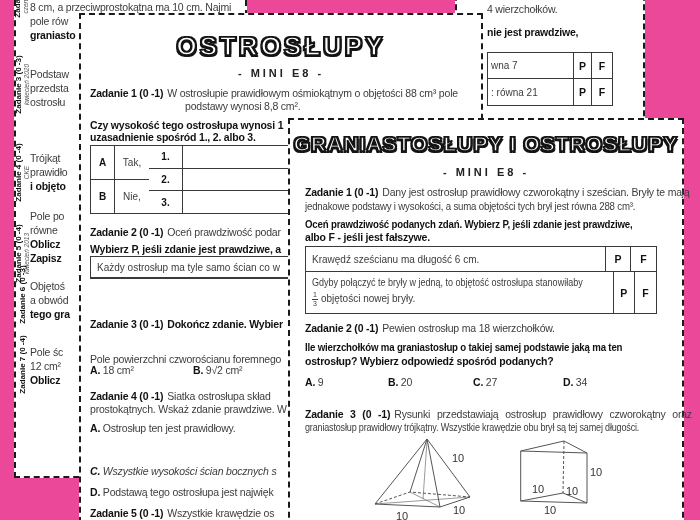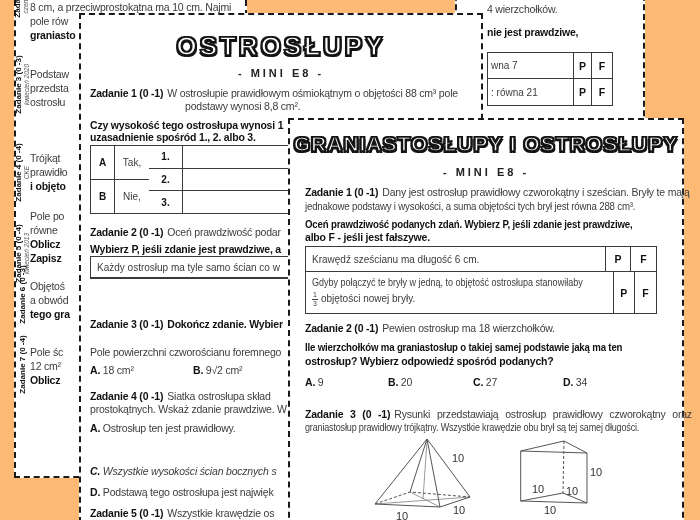--- a/index.html
+++ b/index.html
@@ -1,16 +1,16 @@
 <!DOCTYPE html>
 <html><head>
 <meta charset="utf-8">
 <style>
   html,body{margin:0;padding:0;background:#fff;}
-  .canvas{position:relative;width:700px;height:520px;background:#fdba74;overflow:hidden;
+  .canvas{position:relative;width:700px;height:520px;background:#ec4899;overflow:hidden;
           font-family:"Liberation Sans",sans-serif;color:#3c3c3c;}
   .page{position:absolute;background:#fff;border:2px dashed #1a1a1a;box-sizing:border-box;}
   .line{position:absolute;white-space:nowrap;font-size:10.5px;letter-spacing:-0.2px;line-height:12px;}
   .b{font-weight:bold;color:#111;}
   .lbl{font-weight:bold;color:#111;margin-right:4px;margin-top:48px;}
   .sx92{transform:scaleX(0.92);transform-origin:0 0;}
   .sx86{transform:scaleX(0.86);transform-origin:0 0;}
   .wide{word-spacing:4px;}
   .bubble{position:absolute;left:0;right:0;text-align:center;font-weight:bold;color:#fff;
           -webkit-text-stroke:1.6px #141414;white-space:nowrap;
@@ -147,21 +147,21 @@
       <span class="lbl">Zadanie 2 (0 -1)</span><span>Oceń prawdziwość podar</span>
     </div>
     <div class="line b" style="left:9px;top:228px;">Wybierz P, jeśli zdanie jest prawdziwe, a</div>
     <div class="vtbl" style="left:9px;top:241px;width:385px;">
       <div class="cell bb" style="height:21px;padding-left:6px;">Każdy ostrosłup ma tyle samo ścian co w</div>
     </div>
 
     <div class="line" style="left:9px;top:303px;">
       <span class="lbl">Zadanie 3 (0 -1)</span><span class="b">Dokończ zdanie. Wybier</span>
     </div>
-    <div class="line" style="left:9px;top:331px;">Pole powierzchni czworościanu foremnego</div>
+    <div class="line" style="left:9px;top:338px;">Pole powierzchni czworościanu foremnego</div>
     <div class="line" style="left:9px;top:349px;">
       <span class="b">A.</span> <span>18 cm²</span>
     </div>
     <div class="line" style="left:112px;top:349px;">
       <span class="b">B.</span> <span>9√2 cm²</span>
     </div>
 
     <div class="line" style="left:9px;top:375px;">
       <span class="lbl">Zadanie 4 (0 -1)</span><span>Siatka ostrosłupa skład</span>
     </div>

